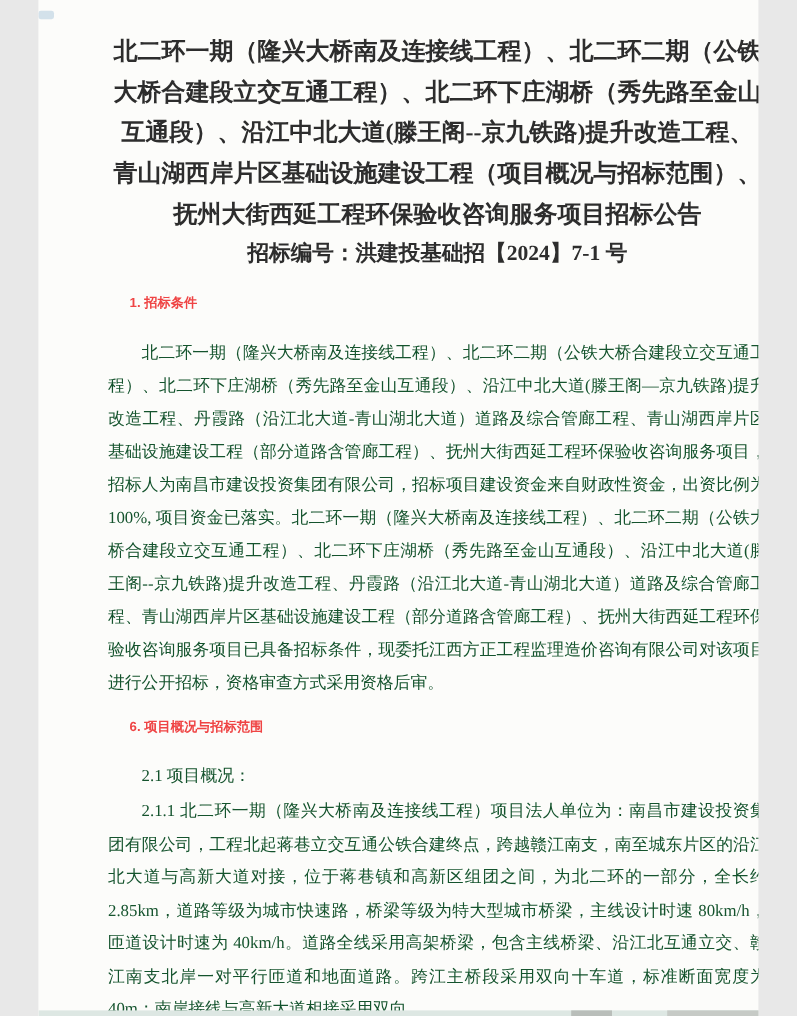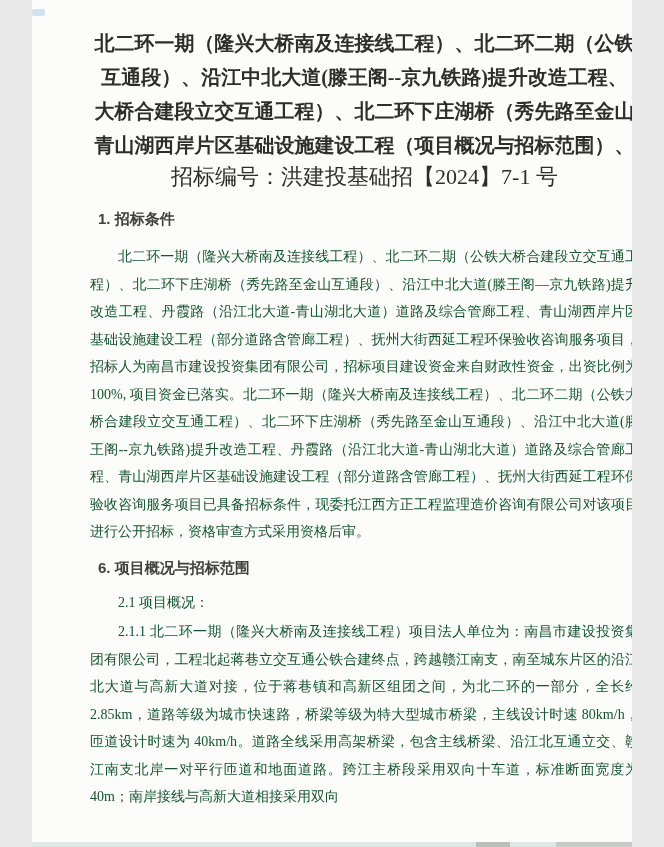--- a/index.html
+++ b/index.html
@@ -13,28 +13,28 @@
     color:#3a3a3a;
   }
   .content { position:absolute; left:58px; top:26px; width:549px; }
 
   .doc-title { margin:0; }
   .title-line {
     font-size:20px; font-weight:bold; line-height:34px;
     text-align:center; color:#2d2d2d; white-space:nowrap;
   }
   .bid-number {
-    font-size:22px; font-weight:normal; line-height:30px;
+    font-size:18px; font-weight:bold; line-height:30px;
     text-align:center; color:#2d2d2d;
   }
 
   .sec-heading {
     font-family:"Liberation Sans","DejaVu Sans",sans-serif;
-    font-size:15px; font-weight:bold; line-height:20px;
-    color:#404040; margin:8px;
+    font-size:11px; font-weight:bold; line-height:20px;
+    color:#ef4444; margin:18px;
   }
   .sec-heading.h1 { margin-top:17px; }
   .sec-heading.h2 { margin-top:12px; }
 
   .para {
     font-size:14px; line-height:27.5px;
     text-align:justify; text-indent:2em;
     margin:0; color:#14532d;
   }
   .para.p1 { margin-top:14px; }
@@ -59,23 +59,24 @@
 <body>
 
 <div class="page">
 
   <div class="corner-mark"></div>
 
   <div class="content">
 
     <div class="doc-title">
       <div class="title-line">北二环一期（隆兴大桥南及连接线工程）、北二环二期（公铁</div>
+      <div class="title-line">大桥合建段立交互通工程）、北二环下庄湖桥（秀先路至金山</div>
       <div class="title-line">互通段）、沿江中北大道(滕王阁--京九铁路)提升改造工程、</div>
-      <div class="title-line">大桥合建段立交互通工程）、北二环下庄湖桥（秀先路至金山</div>
       <div class="title-line">青山湖西岸片区基础设施建设工程（项目概况与招标范围）、</div>
+      <div class="title-line">抚州大街西延工程环保验收咨询服务项目招标公告</div>
     </div>
 
     <div class="bid-number">招标编号：洪建投基础招【2024】7-1 号</div>
 
     <h2 class="sec-heading h1">1. 招标条件</h2>
 
     <p class="para p1">北二环一期（隆兴大桥南及连接线工程）、北二环二期（公铁大桥合建段立交互通工程）、北二环下庄湖桥（秀先路至金山互通段）、沿江中北大道(滕王阁—京九铁路)提升改造工程、丹霞路（沿江北大道-青山湖北大道）道路及综合管廊工程、青山湖西岸片区基础设施建设工程（部分道路含管廊工程）、抚州大街西延工程环保验收咨询服务项目，招标人为南昌市建设投资集团有限公司，招标项目建设资金来自财政性资金，出资比例为 100%, 项目资金已落实。北二环一期（隆兴大桥南及连接线工程）、北二环二期（公铁大桥合建段立交互通工程）、北二环下庄湖桥（秀先路至金山互通段）、沿江中北大道(滕王阁--京九铁路)提升改造工程、丹霞路（沿江北大道-青山湖北大道）道路及综合管廊工程、青山湖西岸片区基础设施建设工程（部分道路含管廊工程）、抚州大街西延工程环保验收咨询服务项目已具备招标条件，现委托江西方正工程监理造价咨询有限公司对该项目进行公开招标，资格审查方式采用资格后审。</p>
 
     <h2 class="sec-heading h2">6. 项目概况与招标范围</h2>
 

